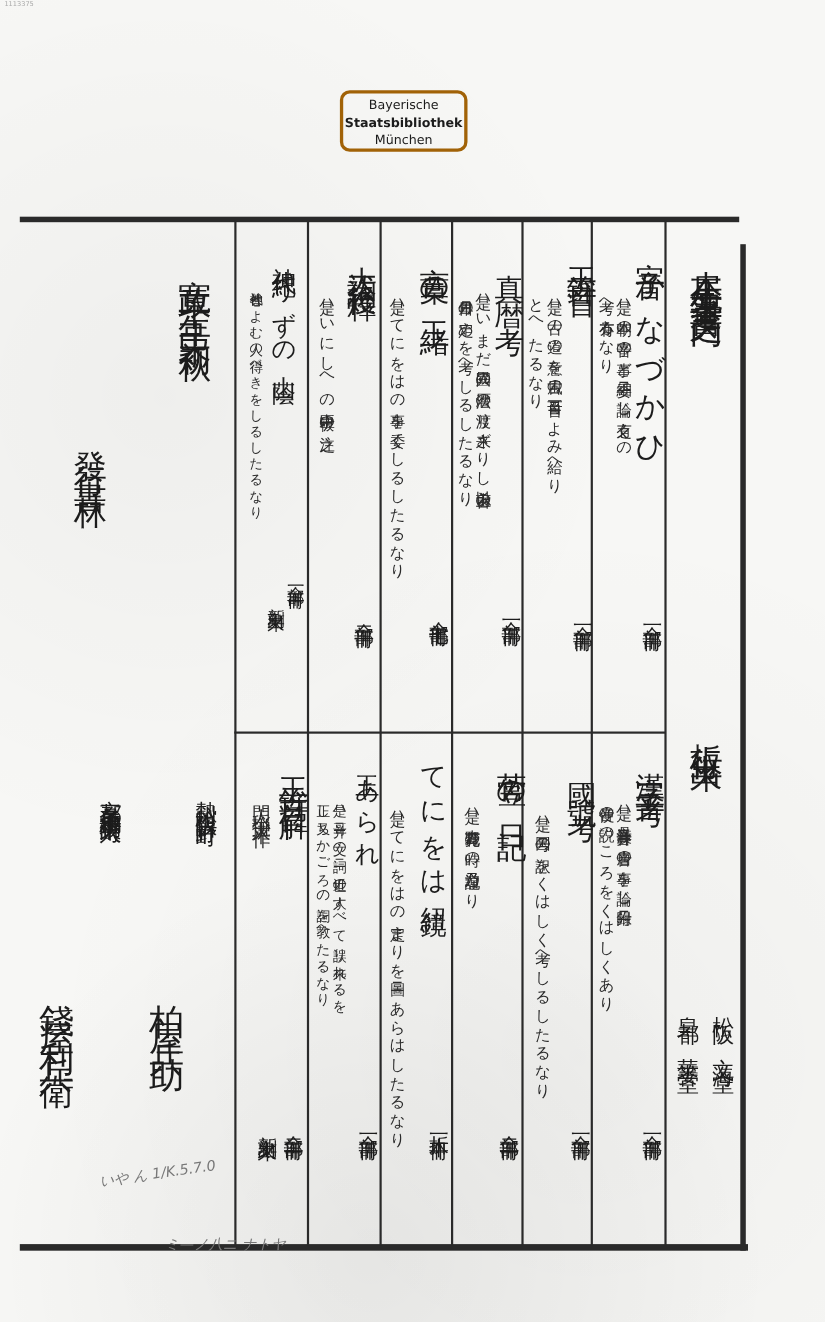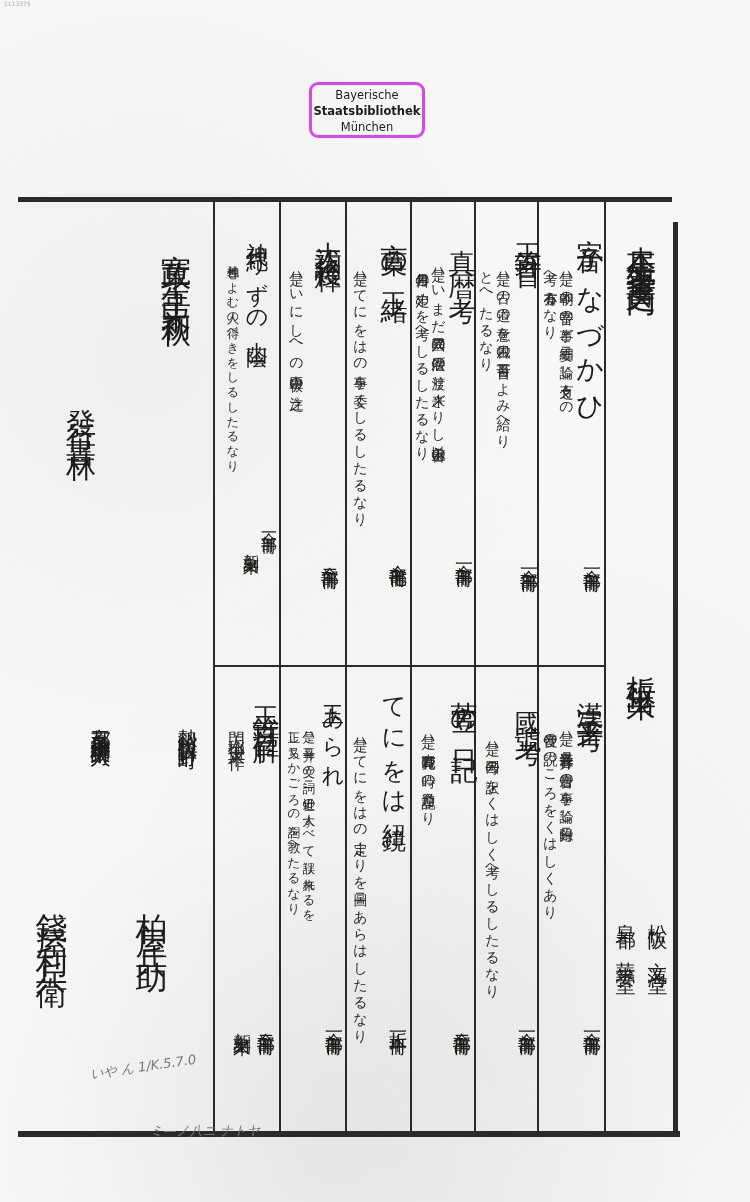--- a/index.html
+++ b/index.html
@@ -13,21 +13,21 @@
     position:absolute; inset:0;
     background:
       radial-gradient(circle at 20% 30%, rgba(0,0,0,0.035) 0, transparent 40%),
       radial-gradient(circle at 70% 80%, rgba(0,0,0,0.03) 0, transparent 45%),
       radial-gradient(circle at 45% 95%, rgba(0,0,0,0.06) 0, transparent 30%);
   }
   .corner-id { position:absolute; left:4px; top:0px; font-size:6px; color:#aaa; font-family:"DejaVu Sans", sans-serif; }
 
   .stamp {
     position:absolute; left:309px; top:82px; width:116px; height:56px;
-    border:3px solid #d946ef; border-radius:9px;
+    border:3px solid #a16207; border-radius:9px;
     font-family:"DejaVu Sans", sans-serif; text-align:center; line-height:16px;
     font-size:11.5px; padding-top:2px; box-sizing:border-box;
   }
   .stamp .l2 { font-weight:bold; }
 
   .hline { position:absolute; background:#2a2a2a; }
   .vline { position:absolute; background:#2a2a2a; }
 
   .vtext {
     position:absolute; writing-mode:vertical-rl; text-orientation:upright;

